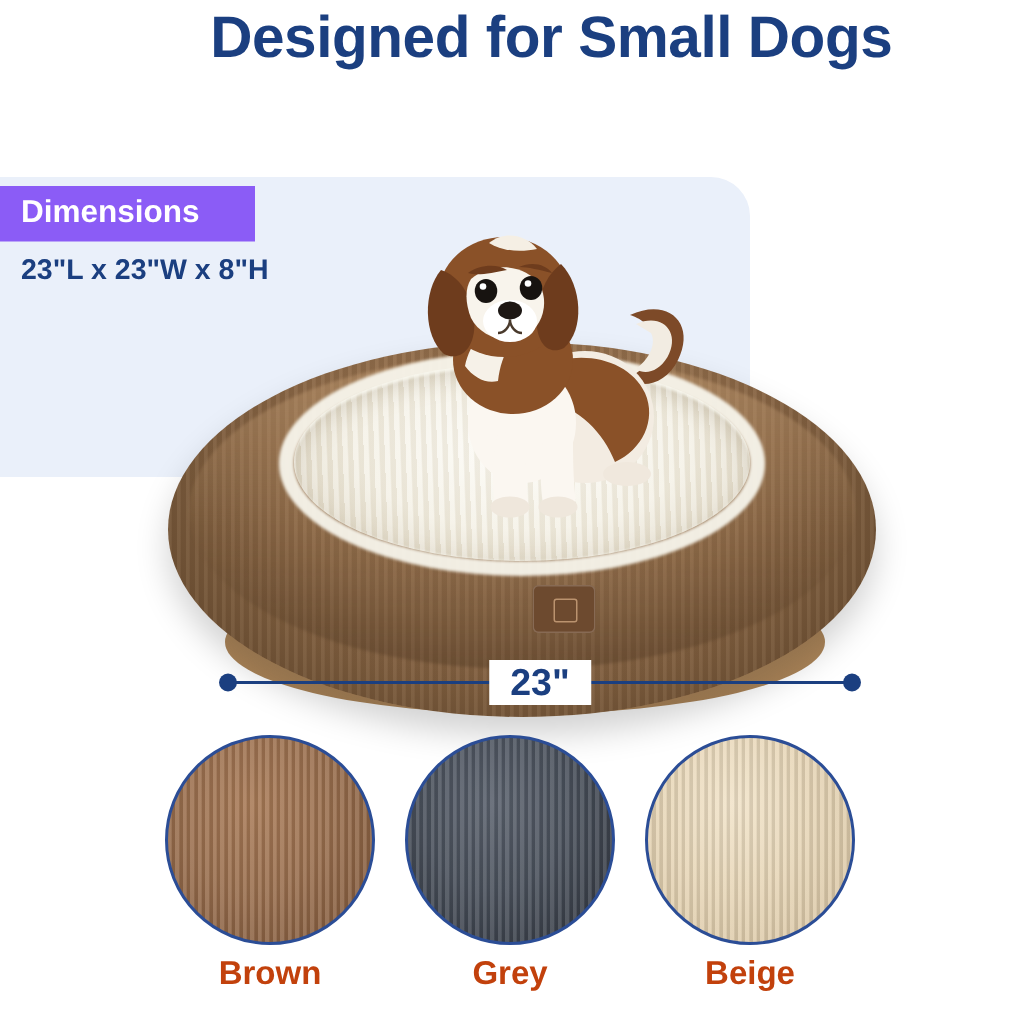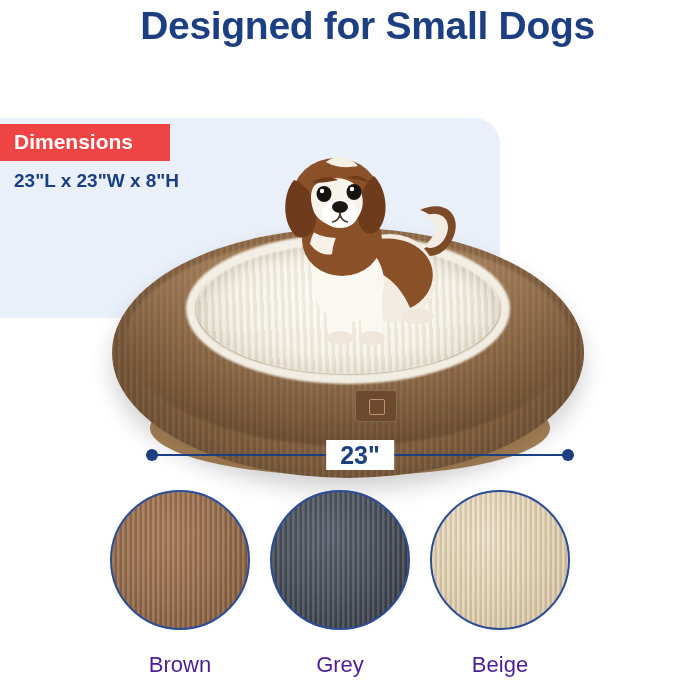--- a/index.html
+++ b/index.html
@@ -37,21 +37,21 @@
   }
 
   
   .dim-box {
     position: absolute;
     left: 0;
     top: 124px;
     width: 212px;
   }
   .dim-title {
-    background: #ef4444;
+    background: #8b5cf6;
     color: #ffffff;
     font-size: 21px;
     font-weight: bold;
     padding: 6px 12px 7px 14px;
     box-sizing: border-box;
     width: 170px;
   }
   .dim-value {
     color: #1b3f80;
     font-size: 19px;
@@ -251,24 +251,24 @@
     position: relative;
   }
   .swatch-tex {
     position: absolute;
     inset: 0;
     background: repeating-linear-gradient(90deg,
       rgba(255,255,255,0.12) 0px, rgba(255,255,255,0.12) 2px,
       rgba(0,0,0,0.10) 3px, rgba(0,0,0,0.10) 5px);
   }
   .swatch-label {
-    margin-top: 22px;
+    margin-top: 6px;
     font-size: 22px;
-    font-weight: normal;
-    color: #4c1d95;
+    font-weight: bold;
+    color: #c2410c;
   }
   .sw1 { left: 100px; }
   .sw2 { left: 260px; }
   .sw3 { left: 420px; }
 </style>
 </head>
 <body>
 
 <div class="stage">
 

